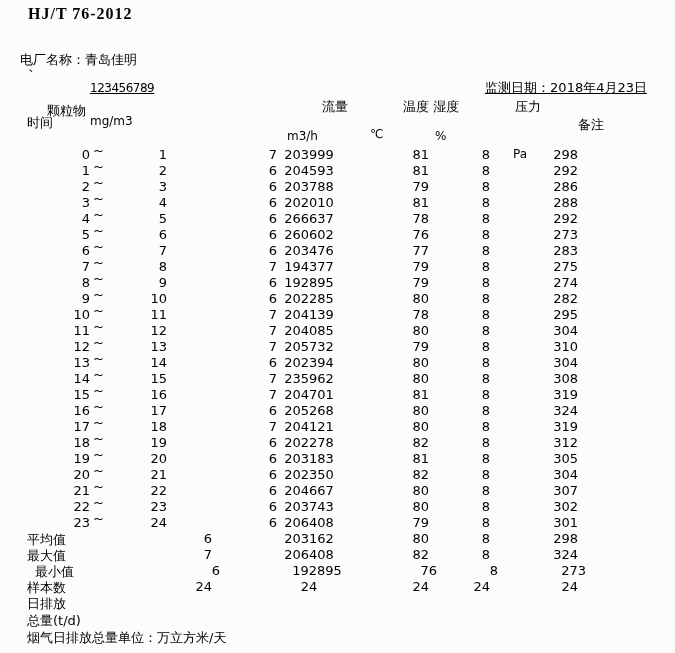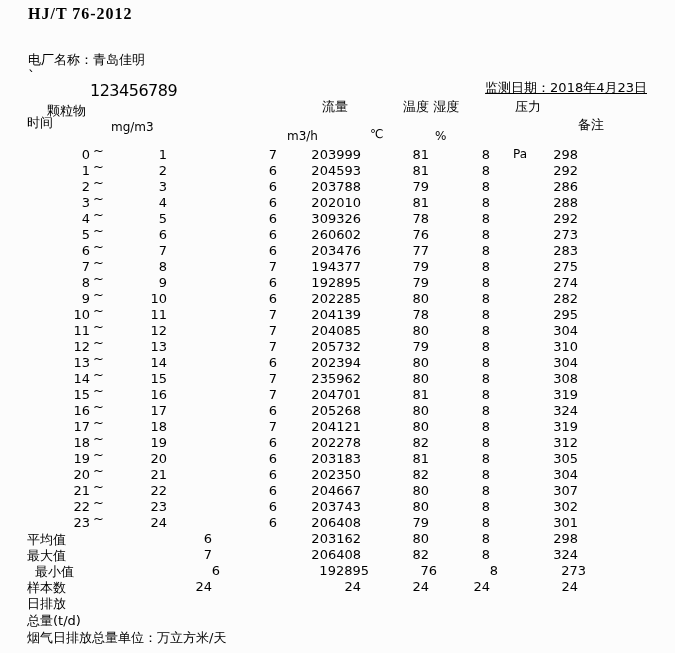--- a/index.html
+++ b/index.html
@@ -9,45 +9,45 @@
     background:#fcfcfc;
     color:#000;
     font-family:"DejaVu Sans",sans-serif;
     font-size:13px;
     overflow:hidden;
     margin:0 auto;
   }
   .abs{position:absolute;white-space:nowrap;}
   .std{left:28px;top:5px;font-family:"Liberation Serif","DejaVu Serif",serif;font-weight:bold;font-size:16px;letter-spacing:1px;}
   .title{left:226px;top:23px;font-weight:bold;font-size:21px;letter-spacing:1px;}
-  .plant{left:28px;top:51px;}
+  .plant{left:20px;top:51px;}
   .tick{left:28px;top:68px;font-size:14px;}
-  .colnums{left:90px;top:81px;font-size:16px;letter-spacing:-0.5px;}
+  .colnums{left:90px;top:81px;font-size:12px;letter-spacing:-0.5px;text-decoration:underline;}
   .date{right:28px;top:79px;text-decoration:underline;}
   .h-pm{left:47px;top:102px;}
   .h-time{left:27px;top:114px;}
   .h-flow{left:322px;top:98px;}
   .h-th{left:403px;top:98px;}
   .h-press{left:515px;top:98px;}
   .h-remark{left:578px;top:116px;}
   .u{font-size:12px;}
-  .u-pm{left:90px;top:120px;margin-left:21px;}
+  .u-pm{left:90px;top:114px;}
   .u-flow{left:287px;top:129px;}
   .u-temp{left:370px;top:127px;}
   .u-hum{left:435px;top:129px;}
   .u-press{left:513px;top:129px;margin-top:18px;}
 
   .row{position:absolute;left:0;width:675px;height:16px;font-size:13px;}
   .c{position:absolute;top:0;display:inline-block;width:80px;text-align:right;}
   .c-start{left:10px;}
   .c-tilde{left:93px;top:-4px;width:12px;text-align:left;}
   .c-end{left:87px;}
   .c-pm{left:197px;}
   .row.sum .c-pm{left:132px;}
-  .c-flow{left:281px;}
+  .c-flow{left:269px;text-align:center;}
   .c-temp{left:349px;}
   .c-hum{left:410px;}
   .c-press{left:498px;}
   .c-label{left:27px;width:90px;text-align:left;}
   .foot{left:27px;}
 </style>
 </head>
 <body>
 
 <div class="page">
@@ -109,21 +109,21 @@
         <span class="c c-flow">202010</span>
         <span class="c c-temp">81</span>
         <span class="c c-hum">8</span>
         <span class="c c-press">288</span>
       </div>
       <div class="row" style="top: 211px;">
         <span class="c c-start">4</span>
         <span class="c c-tilde">~</span>
         <span class="c c-end">5</span>
         <span class="c c-pm">6</span>
-        <span class="c c-flow">309326</span>
+        <span class="c c-flow">266637</span>
         <span class="c c-temp">78</span>
         <span class="c c-hum">8</span>
         <span class="c c-press">292</span>
       </div>
       <div class="row" style="top: 227px;">
         <span class="c c-start">5</span>
         <span class="c c-tilde">~</span>
         <span class="c c-end">6</span>
         <span class="c c-pm">6</span>
         <span class="c c-flow">260602</span>

